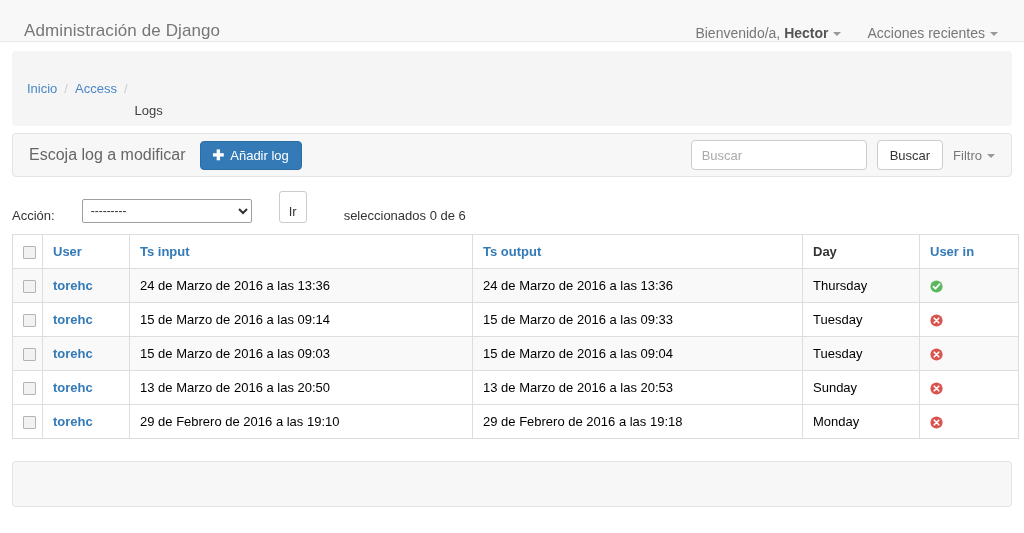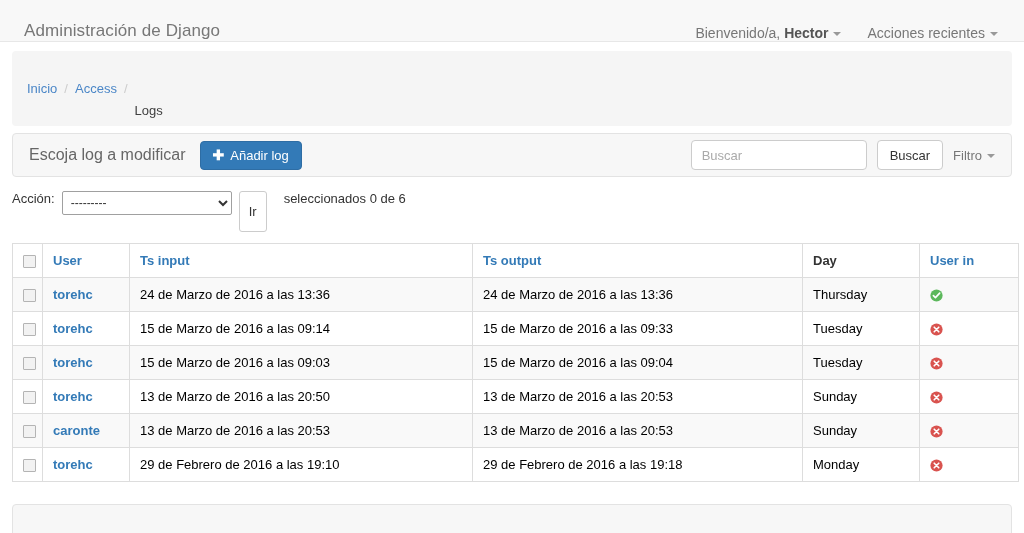--- a/index.html
+++ b/index.html
@@ -133,22 +133,22 @@
     color: #777777;
     font-size: 13px;
     cursor: pointer;
     white-space: nowrap;
     padding-right: 2px;
   }
 
   
   .actions {
     display: flex;
-    align-items: flex-start;
-    gap: 7px;
+    align-items: flex-end;
+    gap: 27px;
     padding: 14px 12px 0 12px;
     font-size: 13px;
   }
   .actions-label { color: #333333; }
   .action-select {
     width: 170px;
     height: 24px;
     border: 1px solid #a0a0a0;
     border-radius: 2px;
     background: #ffffff;
@@ -156,21 +156,21 @@
     color: #333333;
     padding: 0 4px;
     font-family: "Liberation Sans", sans-serif;
   }
   .btn-go {
     background: #ffffff;
     border: 1px solid #cccccc;
     border-radius: 3px;
     color: #333333;
     font-size: 13px;
-    height: 41px;
+    height: 32px;
     min-width: 28px;
     padding: 12px 8px;
     cursor: pointer;
     font-family: "Liberation Sans", sans-serif;
   }
   .sel-count { color: #333333; margin-left: 10px; }
 
   
   .table-wrap { padding: 11px 12px 8px 12px; }
   table.results {
@@ -346,33 +346,20 @@
         <td class="cell-text">13 de Marzo de 2016 a las 20:50</td>
         <td class="cell-text">13 de Marzo de 2016 a las 20:53</td>
         <td class="cell-text">Sunday</td>
         <td>
           <svg class="status-icon" width="13" height="13" viewBox="0 0 16 16">
             <circle cx="8" cy="8" r="7.5" fill="#d9534f"></circle>
             <path d="M5.2 5.2 L10.8 10.8 M10.8 5.2 L5.2 10.8" stroke="#ffffff" stroke-width="2" stroke-linecap="round"></path>
           </svg>
         </td>
       </tr>
-      <tr class="odd">
-        <td class="cell-check"><span class="cb"></span></td>
-        <td><span class="cell-link">caronte</span></td>
-        <td class="cell-text">13 de Marzo de 2016 a las 20:53</td>
-        <td class="cell-text">13 de Marzo de 2016 a las 20:53</td>
-        <td class="cell-text">Sunday</td>
-        <td>
-          <svg class="status-icon" width="13" height="13" viewBox="0 0 16 16">
-            <circle cx="8" cy="8" r="7.5" fill="#d9534f"></circle>
-            <path d="M5.2 5.2 L10.8 10.8 M10.8 5.2 L5.2 10.8" stroke="#ffffff" stroke-width="2" stroke-linecap="round"></path>
-          </svg>
-        </td>
-      </tr>
       <tr class="even">
         <td class="cell-check"><span class="cb"></span></td>
         <td><span class="cell-link">torehc</span></td>
         <td class="cell-text">29 de Febrero de 2016 a las 19:10</td>
         <td class="cell-text">29 de Febrero de 2016 a las 19:18</td>
         <td class="cell-text">Monday</td>
         <td>
           <svg class="status-icon" width="13" height="13" viewBox="0 0 16 16">
             <circle cx="8" cy="8" r="7.5" fill="#d9534f"></circle>
             <path d="M5.2 5.2 L10.8 10.8 M10.8 5.2 L5.2 10.8" stroke="#ffffff" stroke-width="2" stroke-linecap="round"></path>

